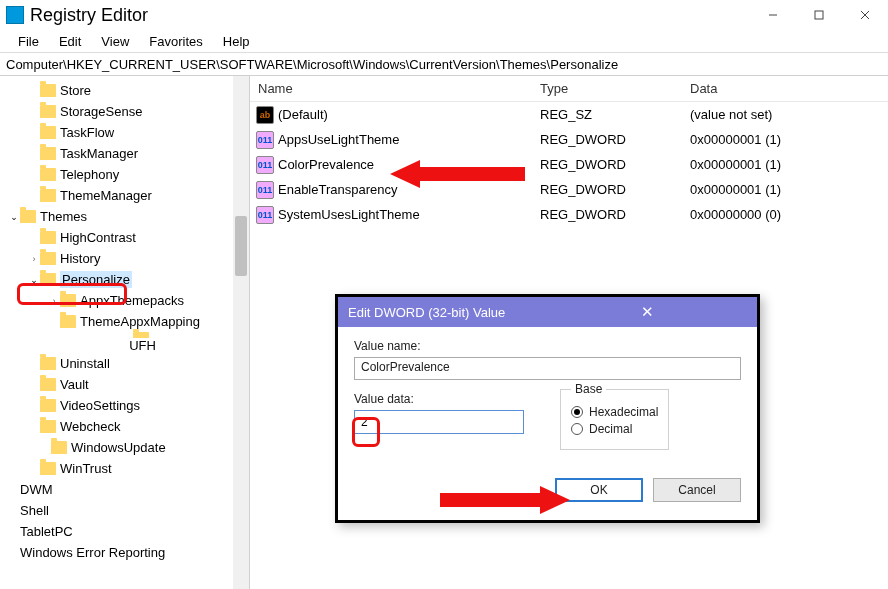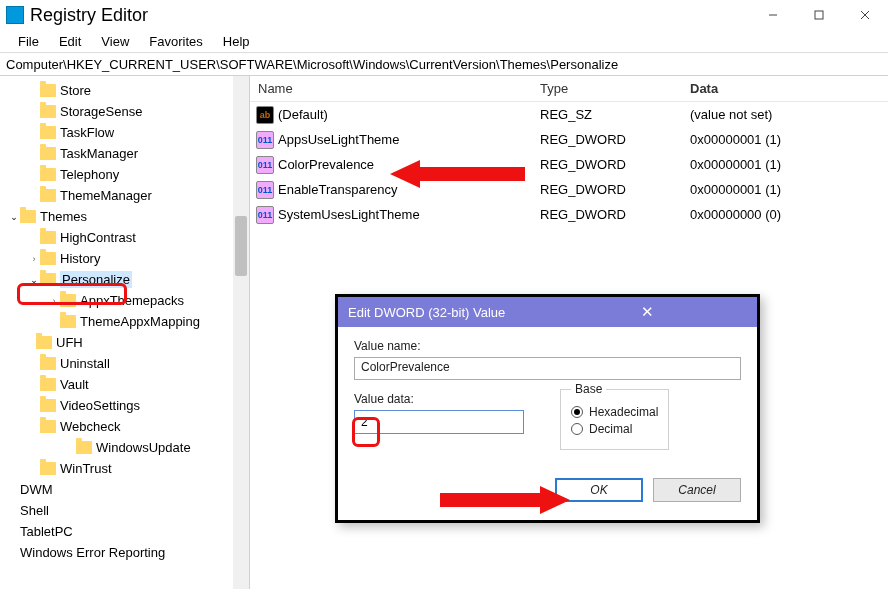--- a/index.html
+++ b/index.html
@@ -26,21 +26,21 @@
   .chev.open { color:#000; }
   .folder-icon { width:16px; height:13px; background:#ffd869; border-radius:1px 1px 0 0; display:inline-block; margin-right:4px; position:relative;}
   .folder-icon:before { content:""; position:absolute; top:-3px; left:0; width:6px; height:3px; background:#ffd869; border-radius:1px 1px 0 0;}
   .tree-label {}
   .highlight-box { position:absolute; border:3px solid #e11; border-radius:6px; pointer-events:none; }
   
   .list-pane { flex:1; display:flex; flex-direction:column; }
   .list-header { display:flex; height:26px; align-items:center; border-bottom:1px solid #e8e8e8; font-size:13px; color:#333; }
   .col-name-h { width:290px; padding-left:8px;}
   .col-type-h { width:150px;}
-  .col-data-h { flex:1;font-weight:bold;}
+  .col-data-h { flex:1;}
   .list-row { display:flex; height:25px; align-items:center; font-size:13px;}
   .row-icon { width:18px; height:18px; display:inline-flex; align-items:center; justify-content:center; margin:0 4px 0 6px; font-size:9px; font-weight:bold; border:1px solid #888; border-radius:2px;}
   .row-icon.sz { background:#000000; color:#cc6600;}
   .row-icon.dw { background:#f0abfc; color:#0055cc;}
   .col-name { width:290px; display:flex; align-items:center;}
   .col-type { width:150px;}
   .col-data { flex:1;}
   
   .dialog { position:absolute; left:335px; top:294px; width:425px; background:#fff; border:3px solid #000000; box-shadow:4px 4px 10px rgba(0,0,0,.25);}
   .dlg-title { height:30px; background:#7b7bd8; color:#fff; display:flex; align-items:center; padding:0 10px; font-size:13px;}
@@ -50,21 +50,21 @@
   .dlg-label { margin-bottom:4px;}
   .dlg-readonly { width:100%; height:23px; border:1px solid #aaa; background:#fff; padding:2px 6px; margin-bottom:12px; font-size:12px;}
   .dlg-row2 { display:flex; gap:24px; align-items:flex-start;}
   .dlg-col-left { flex:0 0 180px;}
   .dlg-input { width:170px; height:24px; border:1px solid #5a8fd6; padding:2px 6px; font-size:12px; outline:none;}
   .dlg-fieldset { border:1px solid #d0d0d0; padding:6px 10px 10px; font-size:12px; margin-top:-10px;}
   .dlg-fieldset legend { padding:0 4px;}
   .radio-row { display:flex; align-items:center; gap:6px; margin:3px 0;}
   .radio { width:12px; height:12px; border:1px solid #555; border-radius:50%; display:inline-flex; align-items:center; justify-content:center;}
   .radio.checked:after { content:""; width:6px; height:6px; background:#000; border-radius:50%;}
-  .dlg-buttons { display:flex; justify-content:flex-end; gap:10px; margin-top:28px;font-style:italic;}
+  .dlg-buttons { display:flex; justify-content:flex-end; gap:10px; margin-top:28px;}
   .btn { width:88px; height:24px; font-size:12px; display:flex; align-items:center; justify-content:center;}
   .btn-ok { border:2px solid #2a7bd0; background:#fff;}
   .btn-cancel { border:1px solid #adadad; background:#e9e9e9;}
   
   .arrow { position:absolute; pointer-events:none;}
 </style>
 </head>
 <body>
 
 <div class="titlebar">
@@ -160,21 +160,21 @@
       <div class="tree-item" style="padding-left: 48px;">
         <span class="chev">›</span>
         <span class="folder-icon"></span>
         <span class="tree-label">AppxThemepacks</span>
       </div>
       <div class="tree-item" style="padding-left: 48px;">
         <span class="chev"></span>
         <span class="folder-icon"></span>
         <span class="tree-label">ThemeAppxMapping</span>
       </div>
-      <div class="tree-item" style="padding-left: 24px;">
+      <div class="tree-item" style="padding-left: 36px; flex-direction: column;">
         <span class="chev"></span>
         <span class="folder-icon"></span>
         <span class="tree-label">UFH</span>
       </div>
       <div class="tree-item" style="padding-left: 28px;">
         <span class="chev"></span>
         <span class="folder-icon"></span>
         <span class="tree-label">Uninstall</span>
       </div>
       <div class="tree-item" style="padding-left: 28px;">
@@ -185,21 +185,21 @@
       <div class="tree-item" style="padding-left: 28px;">
         <span class="chev"></span>
         <span class="folder-icon"></span>
         <span class="tree-label">VideoSettings</span>
       </div>
       <div class="tree-item" style="padding-left: 28px;">
         <span class="chev"></span>
         <span class="folder-icon"></span>
         <span class="tree-label">Webcheck</span>
       </div>
-      <div class="tree-item" style="padding-left: 28px; margin-left: 36px;">
+      <div class="tree-item" style="padding-left: 39px;">
         <span class="chev"></span>
         <span class="folder-icon"></span>
         <span class="tree-label">WindowsUpdate</span>
       </div>
       <div class="tree-item" style="padding-left: 28px;">
         <span class="chev"></span>
         <span class="folder-icon"></span>
         <span class="tree-label">WinTrust</span>
       </div>
       <div class="tree-item" style="padding-left: 8px;">

